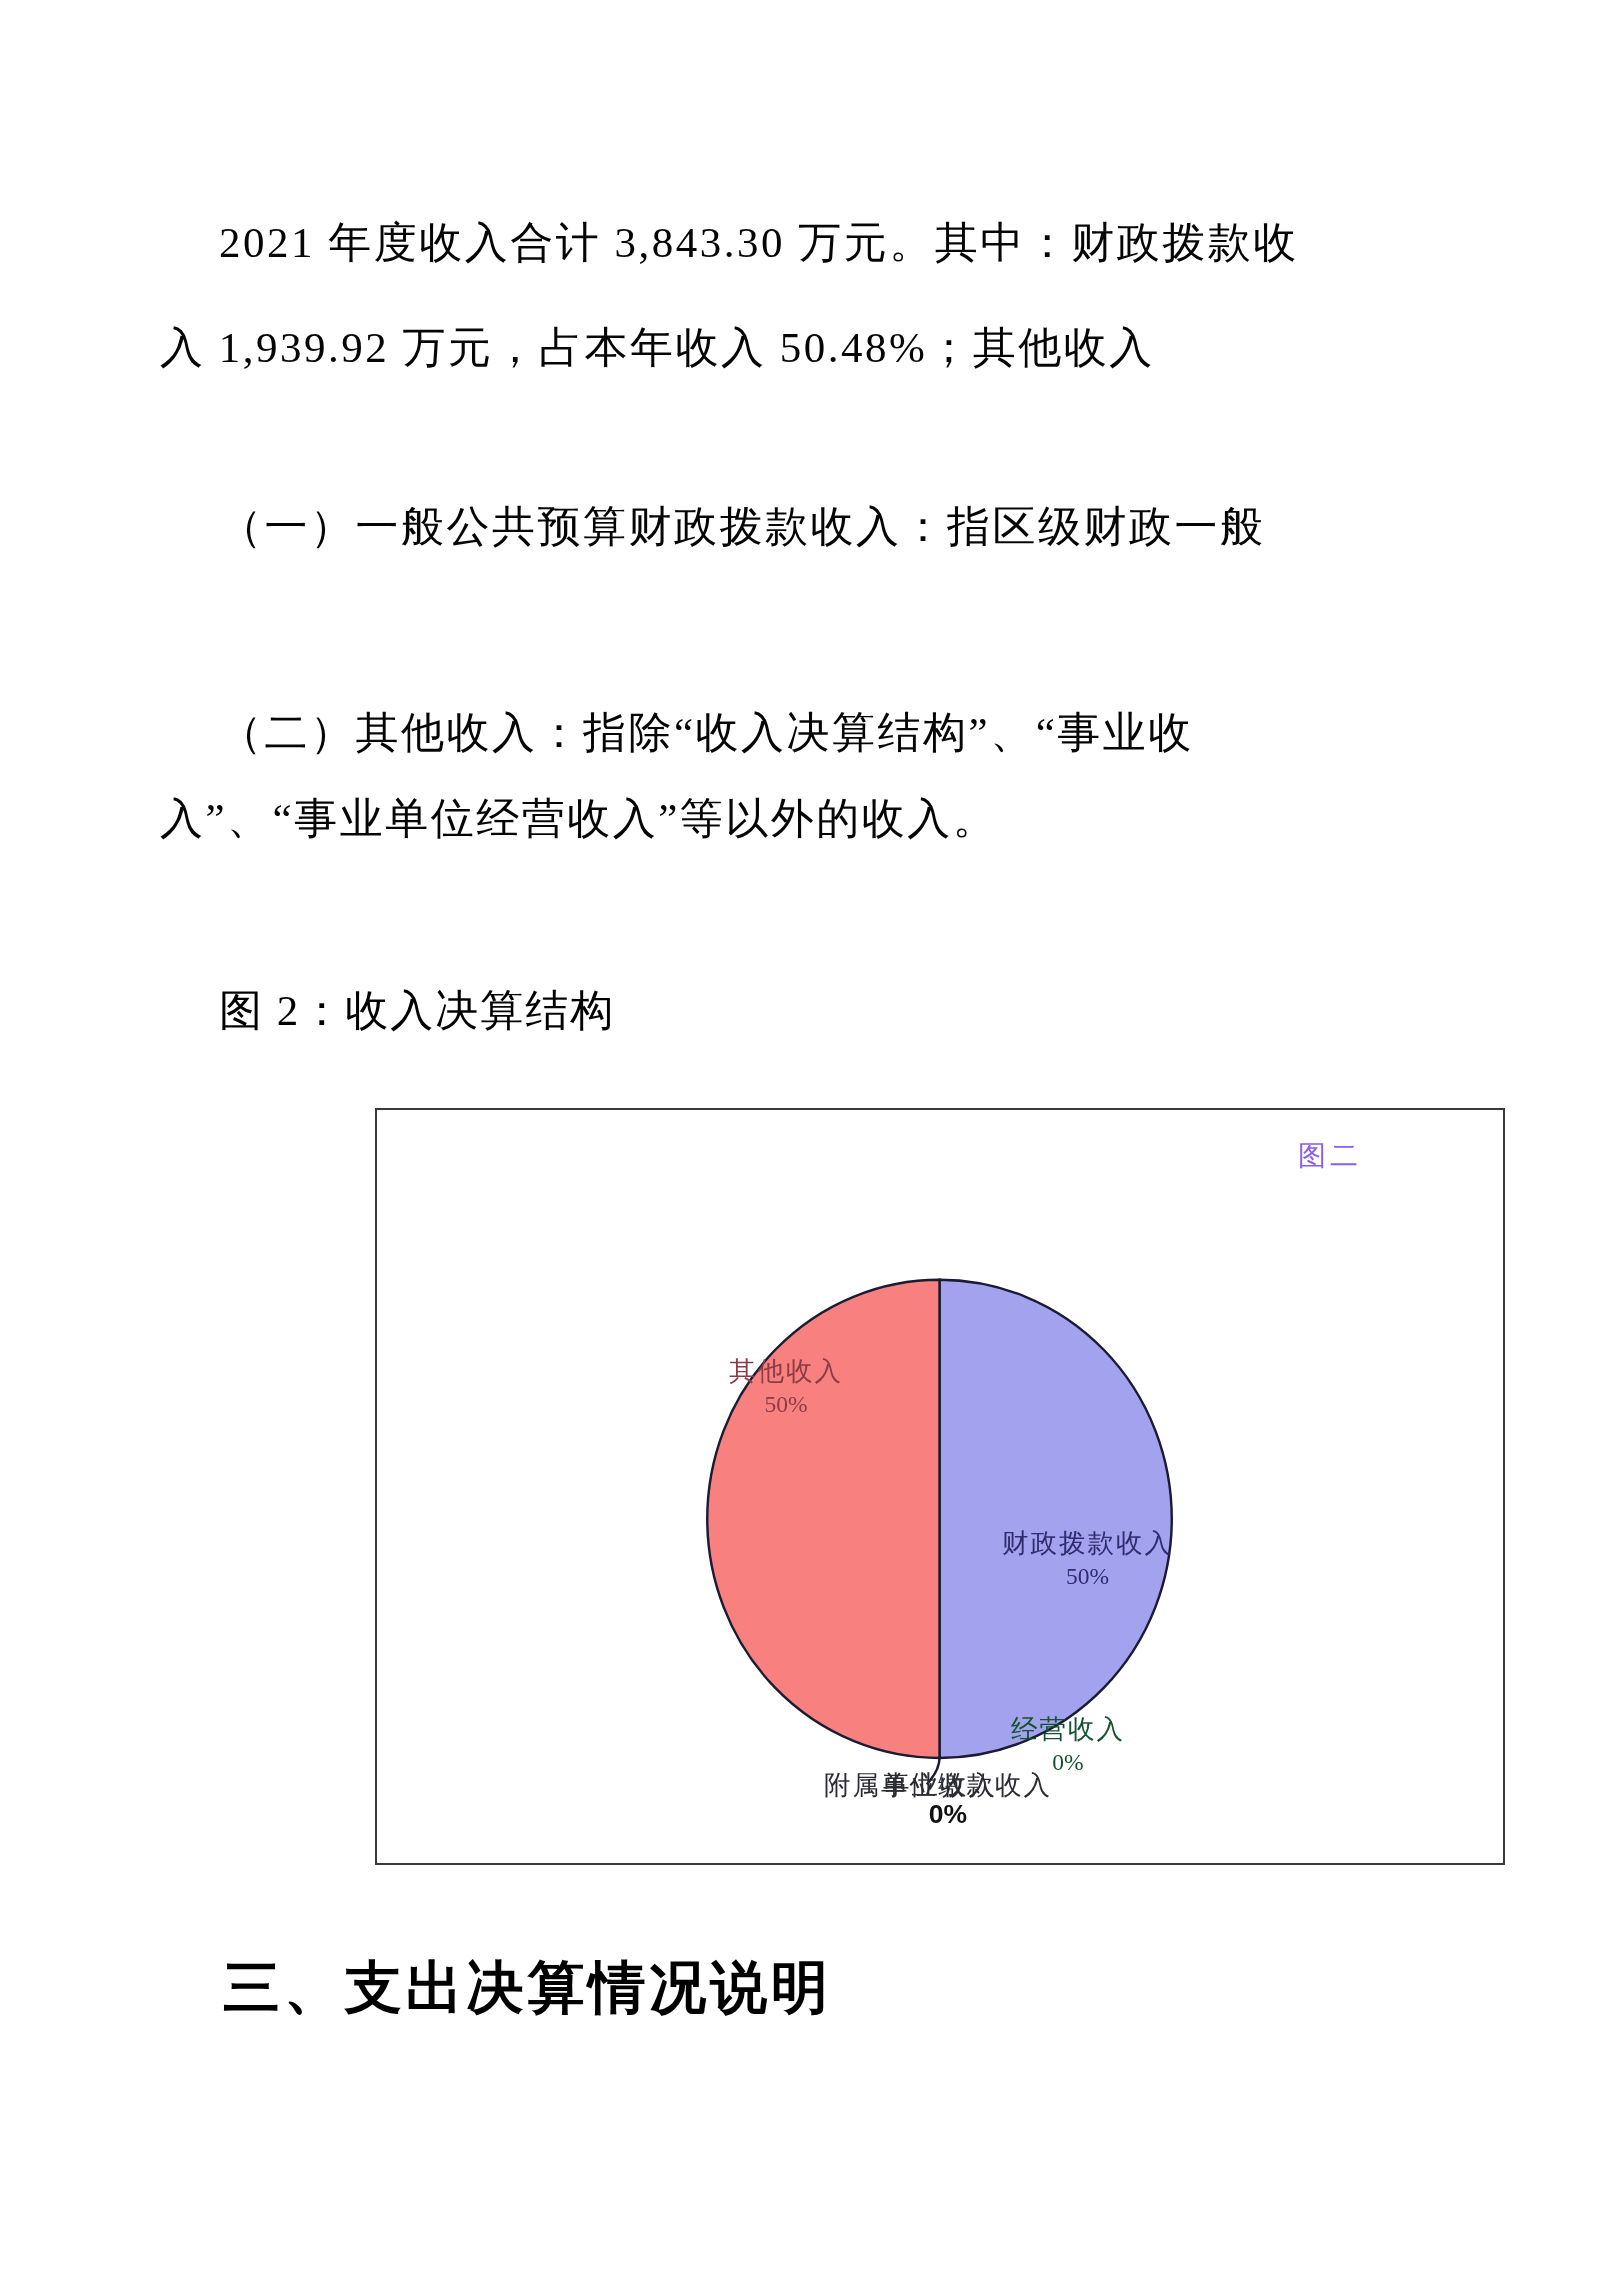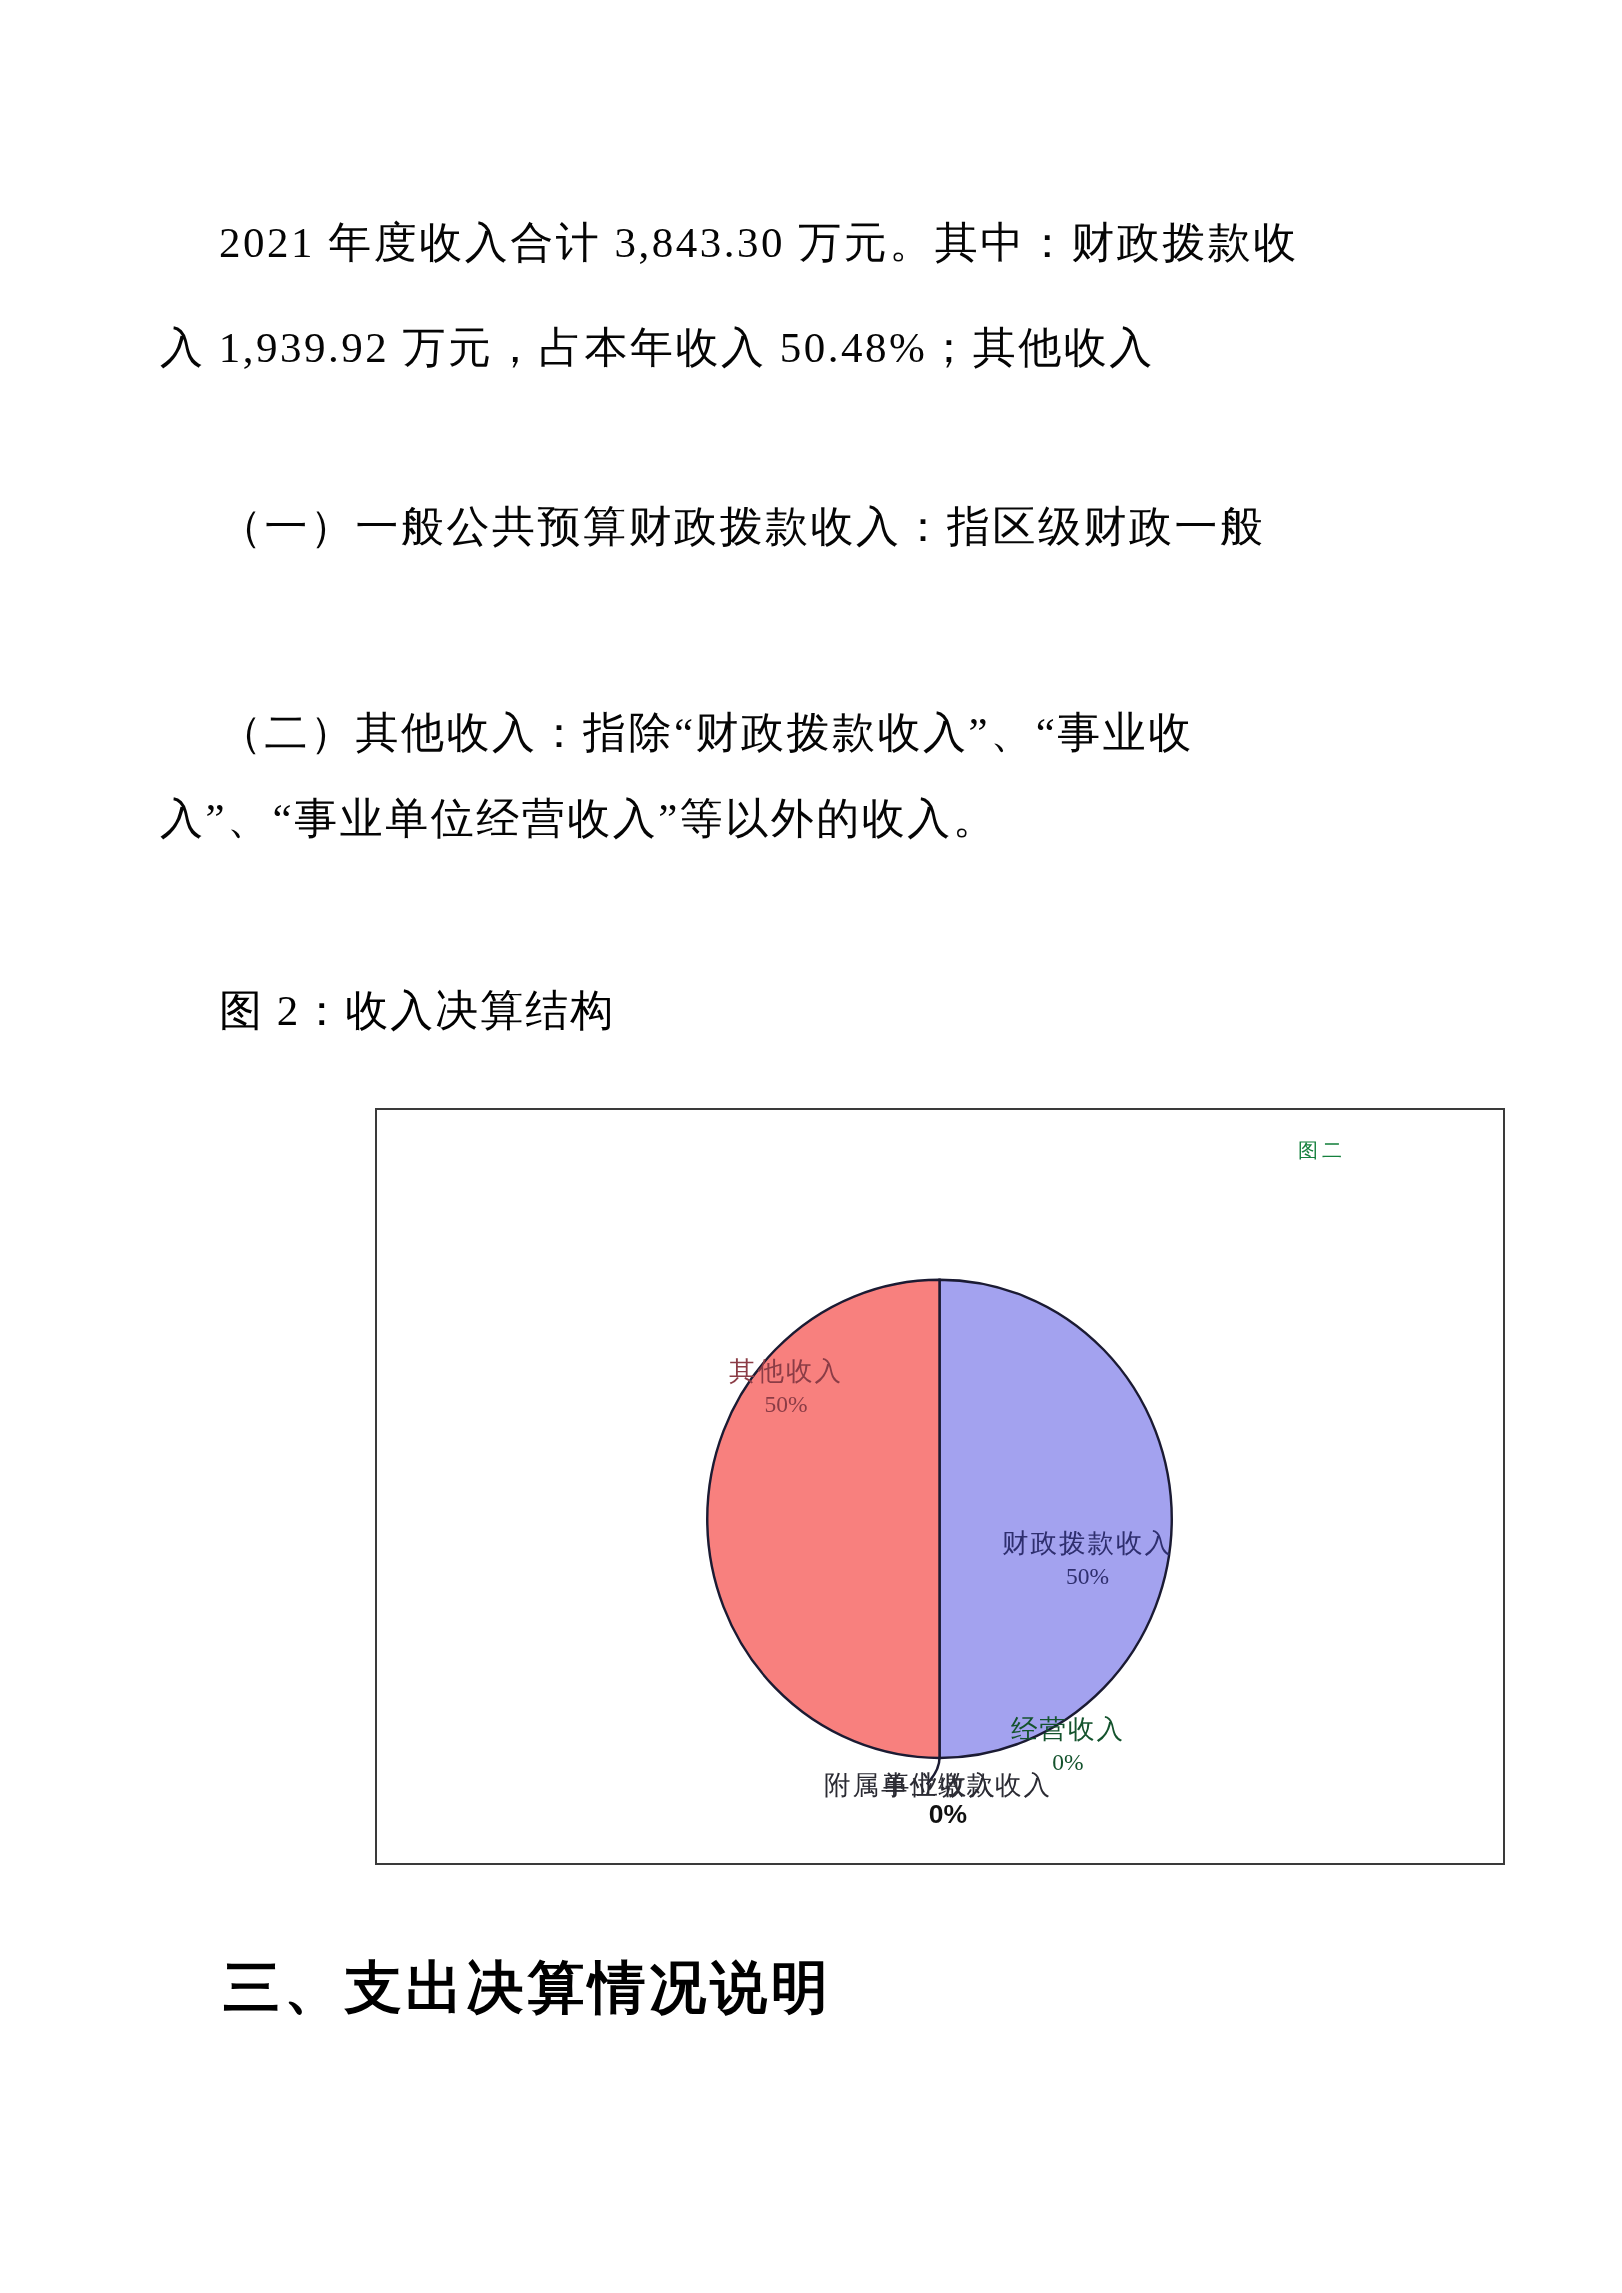--- a/index.html
+++ b/index.html
@@ -48,22 +48,22 @@
   .leader-line { fill: none; stroke-width: 2.5; }
   .chart-label {
     position: absolute;
     text-align: center;
     font-family: "Liberation Serif", "DejaVu Serif", serif;
     line-height: 1.25;
   }
   .corner-label {
     position: absolute;
     left: 921px; top: 27.4px;
-    font-size: 20px;
-    color: #15803d;
+    font-size: 28px;
+    color: #8b5cf6;
     letter-spacing: 3.9px;
   }
   .label-name { display: block; font-size: 26.5px; letter-spacing: 2px; white-space: nowrap; }
   .label-pct  { display: block; font-size: 23.5px; margin-top: 2px; }
   .lbl-other    { left: 311px; top: 245px; width: 196px; color: #8b3c46; }
   .lbl-fiscal   { left: 583px; top: 417px; width: 255px; color: #2e2e6e; }
   .lbl-operating{ left: 593px; top: 603px; width: 196px; color: #14532d; }
   .lbl-affil    { left: 404px; top: 659px; width: 314px; color: #2b2b33; }
   .lbl-business { left: 406px; top: 659px; width: 314px; color: #2b2b33; }
   .lbl-zero {
@@ -79,21 +79,21 @@
 </head>
 <body>
 
 <div id="page">
 
   <div class="body-line" style="left:219px; top:214px;">2021 年度收入合计 3,843.30 万元。其中：财政拨款收</div>
   <div class="body-line" style="left:160px; top:299px;margin-top:20px;">入 1,939.92 万元，占本年收入 50.48%；其他收入</div>
 
   <div class="body-line" style="left:219px; top:498px;">（一）一般公共预算财政拨款收入：指区级财政一般</div>
 
-  <div class="body-line" style="left:219px; top:704px;">（二）其他收入：指除“财政拨款收入”、“事业收</div>
+  <div class="body-line" style="left:219px; top:704px;">（二）其他收入：指除“收入决算结构”、“事业收</div>
   <div class="body-line" style="left:160px; top:790px;">入”、“事业单位经营收入”等以外的收入。</div>
 
   <div class="caption">图 2：收入决算结构</div>
 
   <div class="chart-frame">
 
     <div class="corner-label">图二</div>
 
     <svg width="1126" height="753" viewBox="0 0 1149 768">
       <g stroke="#1b1b33">

